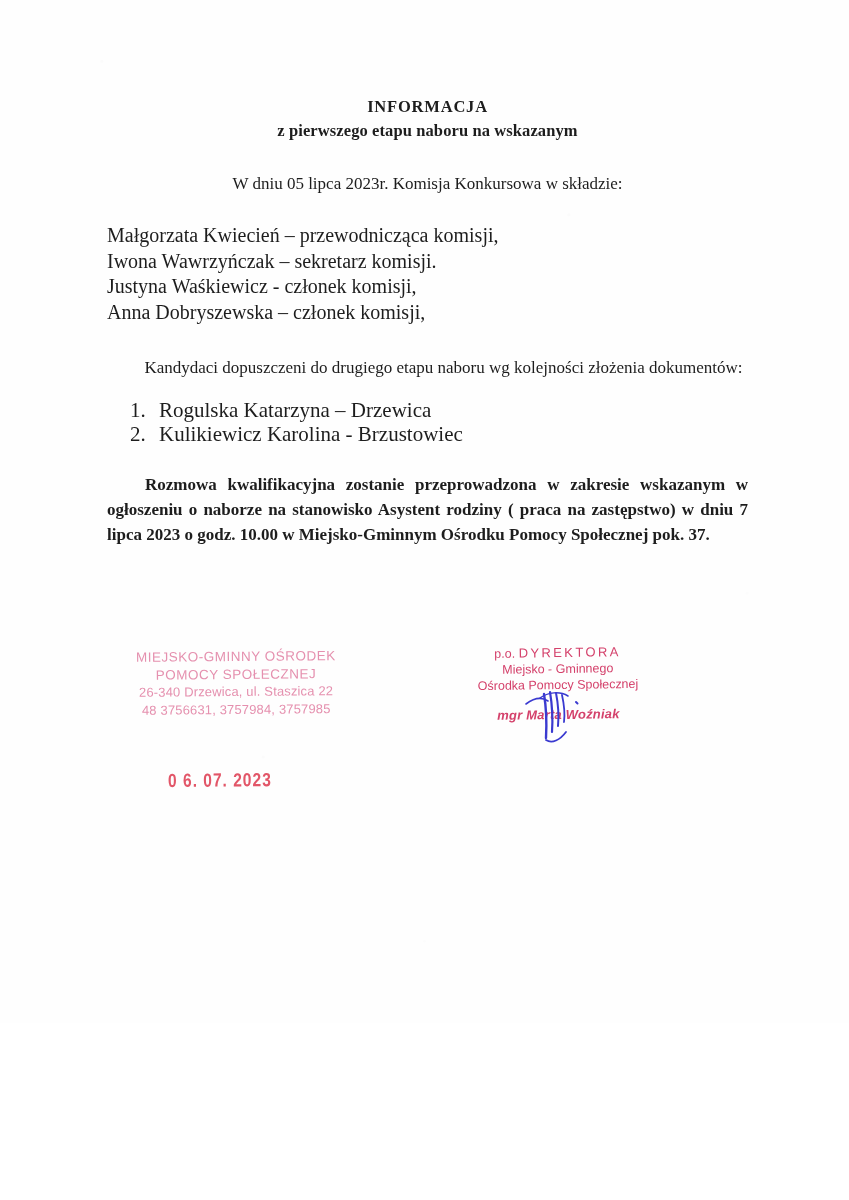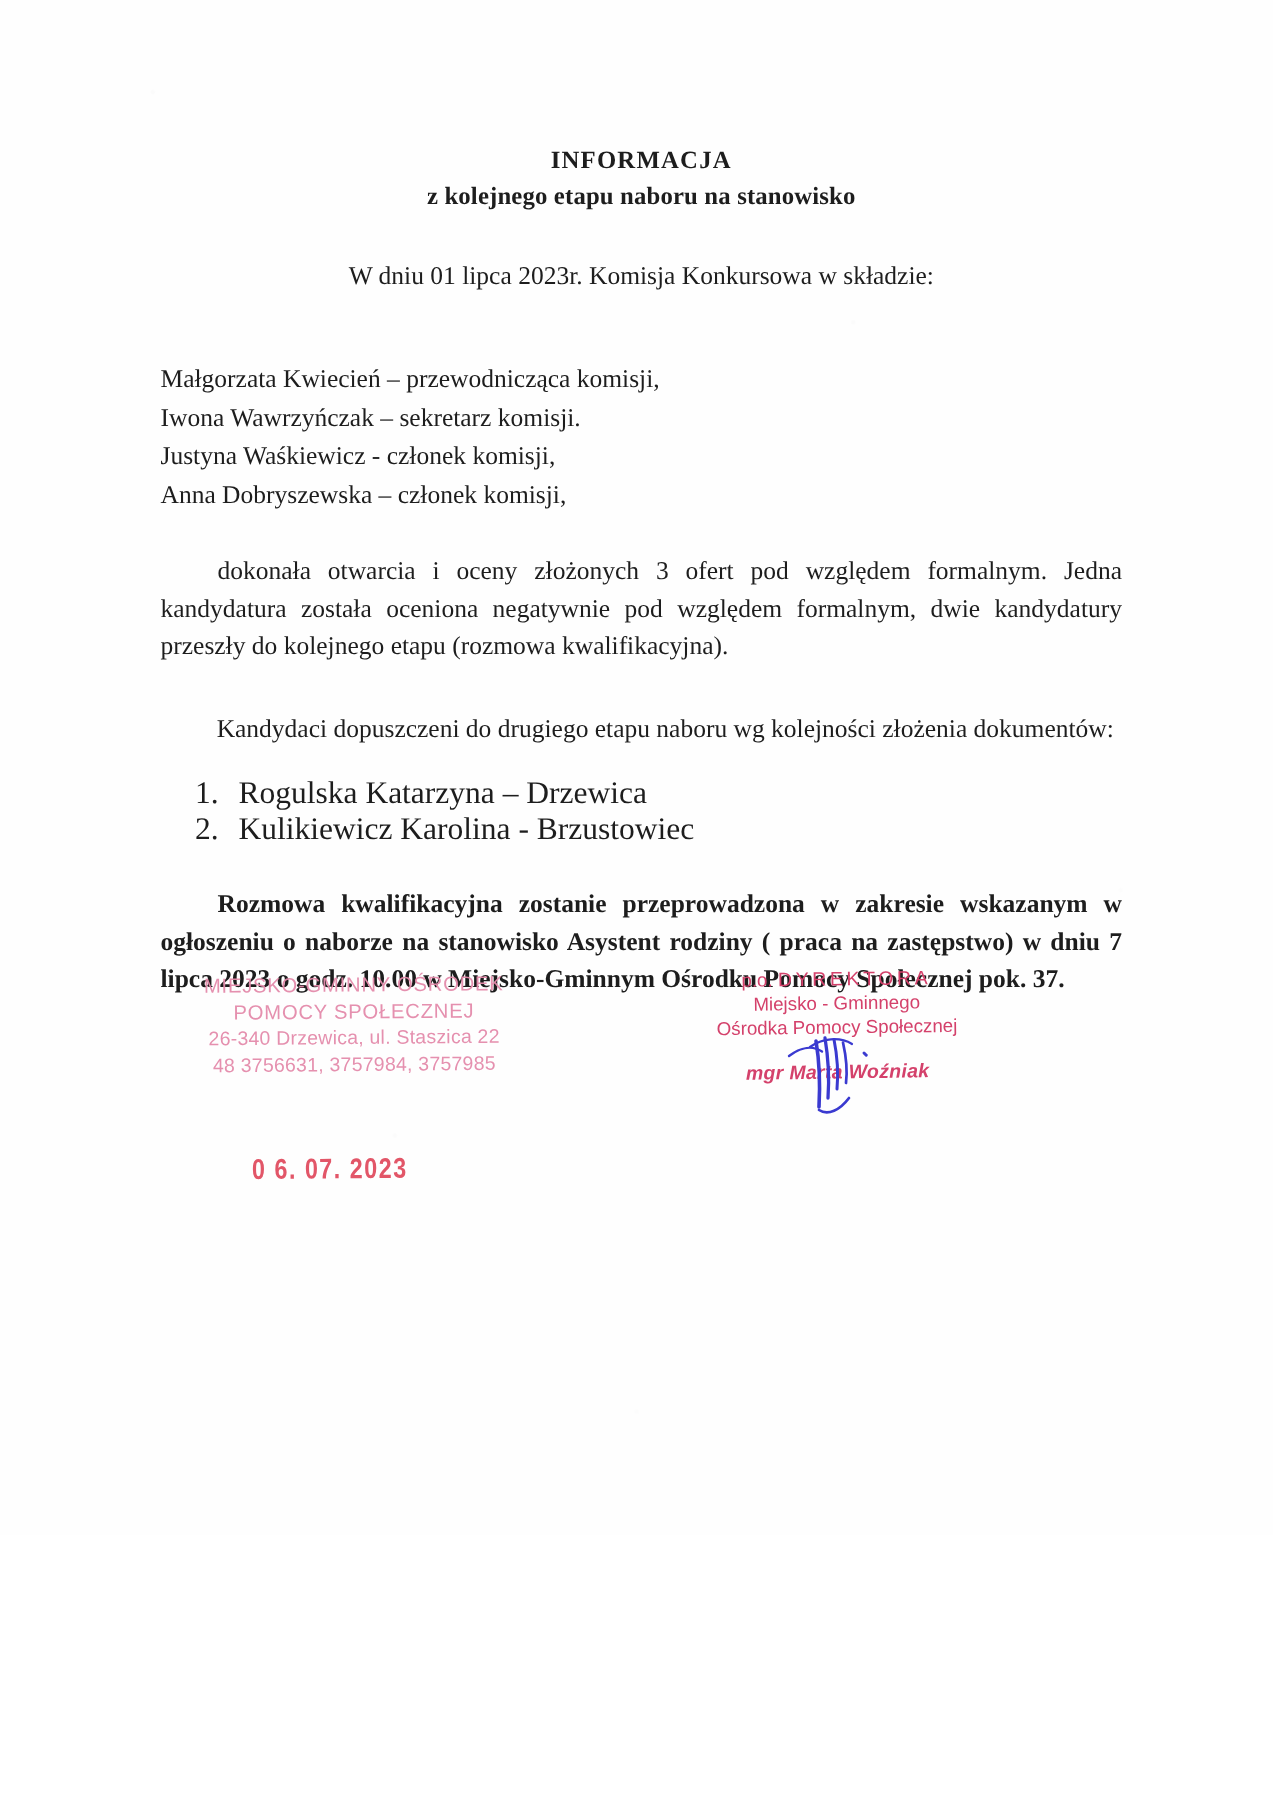--- a/index.html
+++ b/index.html
@@ -60,22 +60,22 @@
   
   .intro-line {
     margin-top: 29px;
     text-align: center;
     font-size: 17px;
     line-height: 24px;
   }
 
   
   .committee {
-    margin-top: 44px;
-    font-size: 17px;
+    margin-top: 27px;
+    font-size: 20px;
     line-height: 25.5px;
   }
   .committee-row {
     white-space: nowrap;
   }
 
   
   .para {
     margin-top: 26px;
     font-size: 17px;
@@ -201,33 +201,32 @@
 </head>
 <body>
 
 <div class="page">
   <div class="scan-noise"></div>
 
   <div class="content">
 
     <div class="title-block">
       <div class="title-line-1">INFORMACJA</div>
-      <div>z kolejnego etapu naboru na stanowisko</div>
+      <div>z pierwszego etapu naboru na wskazanym</div>
     </div>
 
-    <div class="intro-line">W dniu 01 lipca 2023r. Komisja Konkursowa w składzie:</div>
+    <div class="intro-line">W dniu 05 lipca 2023r. Komisja Konkursowa w składzie:</div>
 
     <div class="committee">
       <div class="committee-row">Małgorzata Kwiecień – przewodnicząca komisji,</div>
       <div class="committee-row">Iwona Wawrzyńczak – sekretarz komisji.</div>
       <div class="committee-row">Justyna Waśkiewicz -  członek komisji,</div>
       <div class="committee-row">Anna Dobryszewska – członek komisji,</div>
     </div>
 
-    <div class="para para-last-nojustify">dokonała otwarcia i oceny złożonych 3 ofert pod względem formalnym. Jedna kandydatura została oceniona negatywnie pod względem formalnym, dwie kandydatury przeszły do kolejnego etapu (rozmowa kwalifikacyjna).</div>
 
     <div class="lead-line">Kandydaci dopuszczeni do drugiego etapu naboru wg kolejności złożenia dokumentów:</div>
 
     <ol class="candidates">
       <li>Rogulska Katarzyna – Drzewica</li>
       <li>Kulikiewicz Karolina - Brzustowiec</li>
     </ol>
 
     <div class="para-final para-last-nojustify">Rozmowa kwalifikacyjna zostanie przeprowadzona w zakresie wskazanym w ogłoszeniu o naborze na stanowisko Asystent rodziny ( praca na zastępstwo) w dniu 7 lipca 2023 o godz. 10.00 w Miejsko-Gminnym Ośrodku Pomocy Społecznej pok. 37.</div>
 

